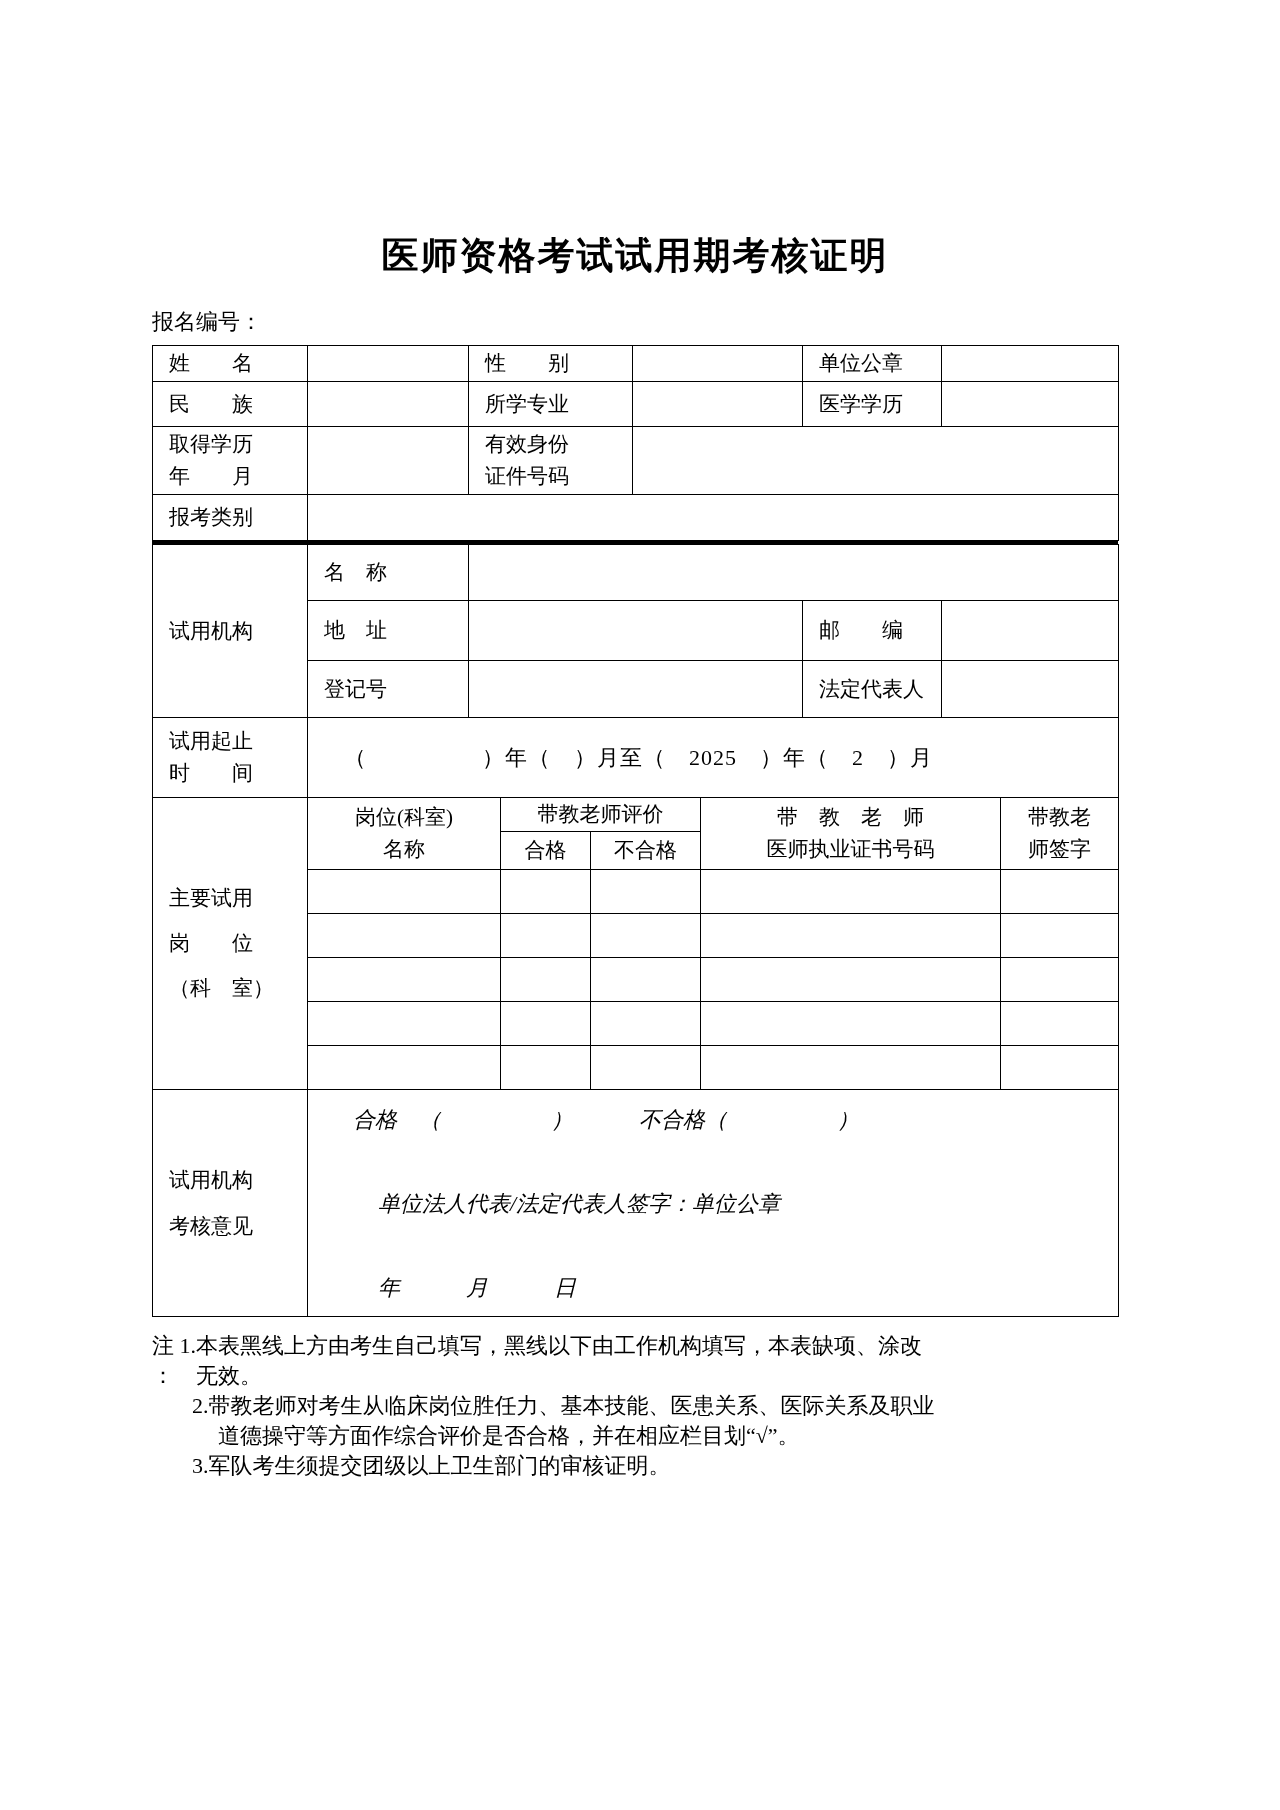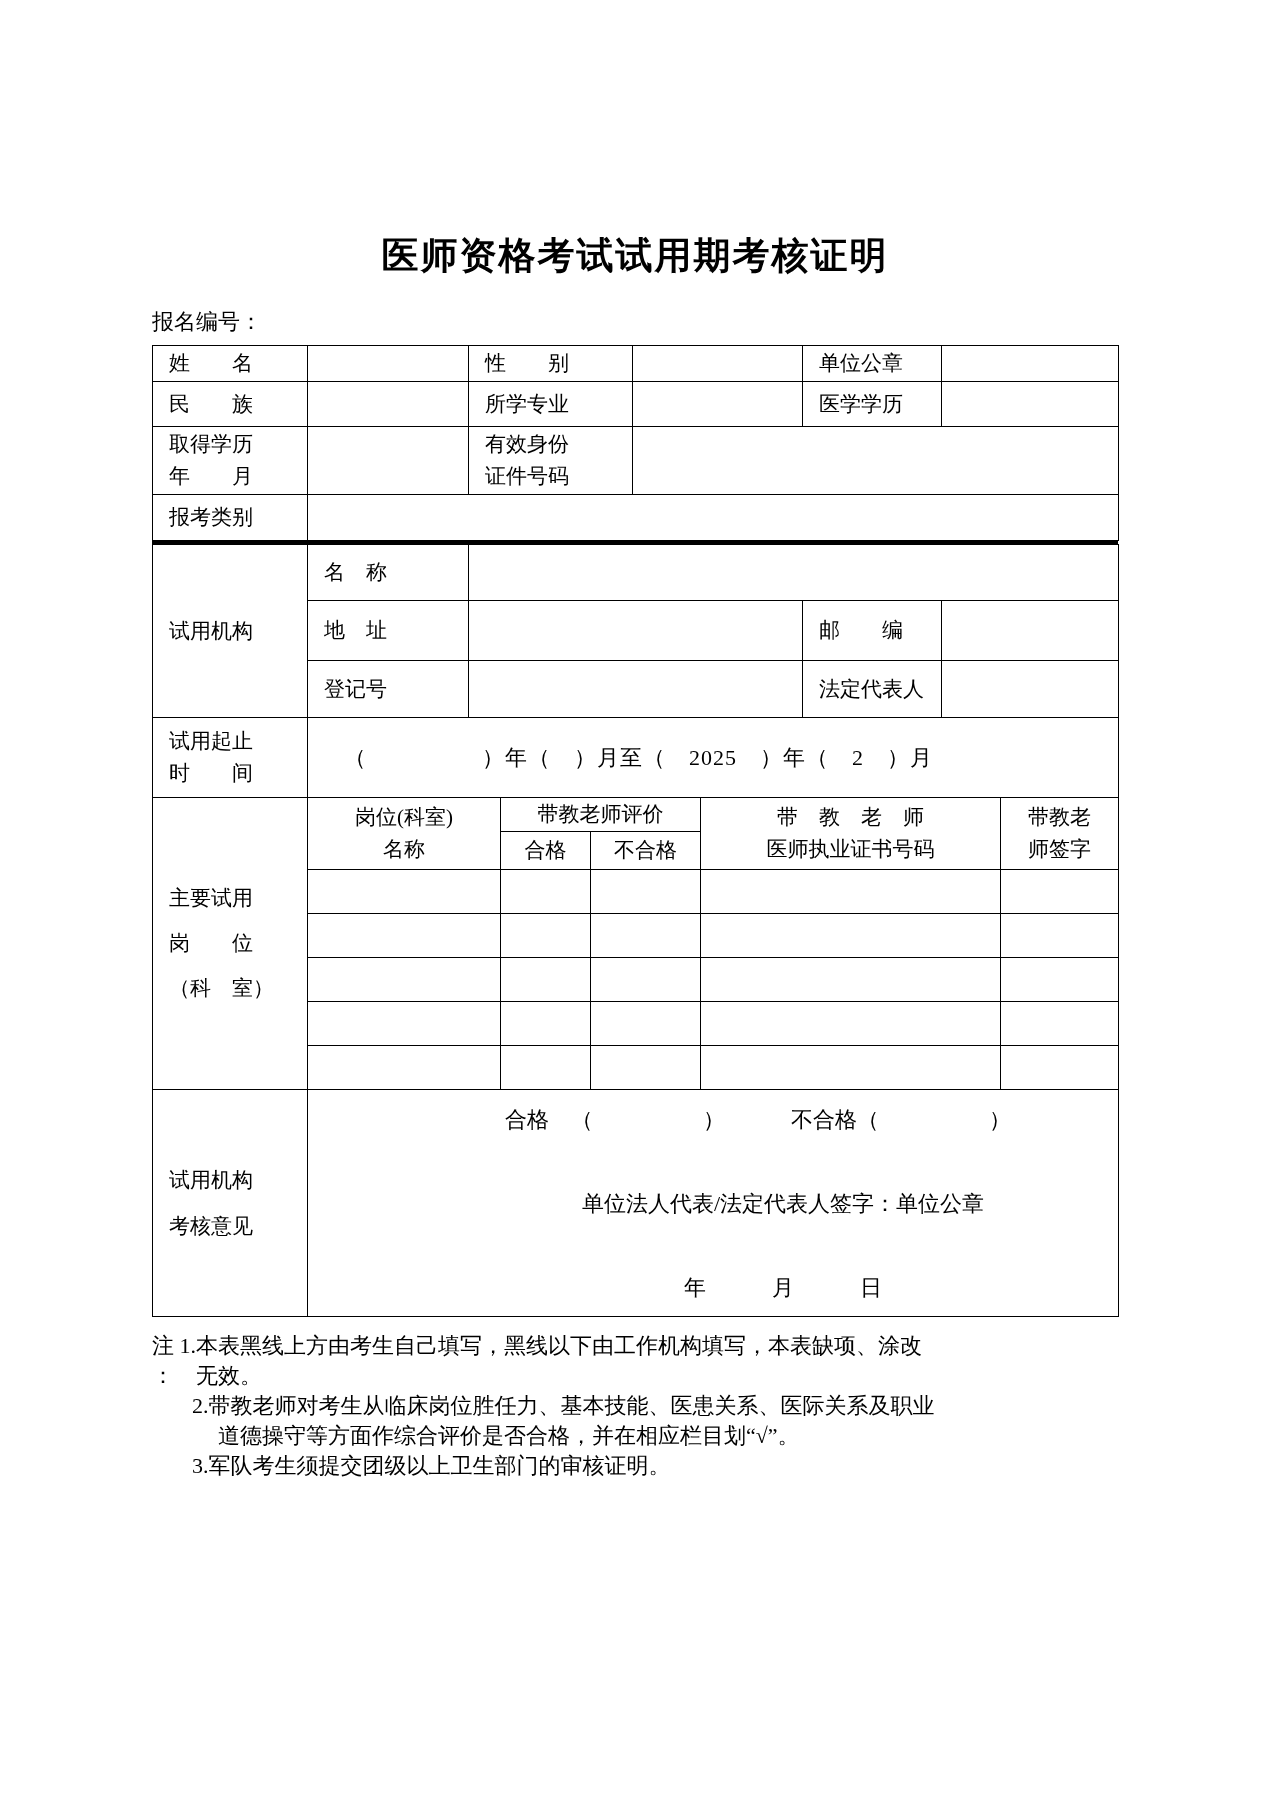--- a/index.html
+++ b/index.html
@@ -45,21 +45,21 @@
   .two-line div { line-height:1.5; }
   .triple div { line-height:2.15; }
 
   .period-value { padding-left:36px; font-size:22px; letter-spacing:1px; }
 
   .opinion-box {
     height:200px; display:flex; flex-direction:column;
     justify-content:space-between;
     padding:14px 0 12px 0;
   }
-  .opinion-line { text-align:center; font-size:22px; position:relative; }
+  .opinion-line { font-size:22px; position:relative;font-style:italic; }
   .opinion-line.shift { left:70px; }
   .opinion-line.shift-sm { left:45px; }
 
   .notes { margin-top:14px; font-size:22px; line-height:30px; }
   .notes .n { white-space:pre; }
   .indent-1 { padding-left:40px; }
   .indent-2 { padding-left:66px; }
 </style>
 </head>
 <body>

